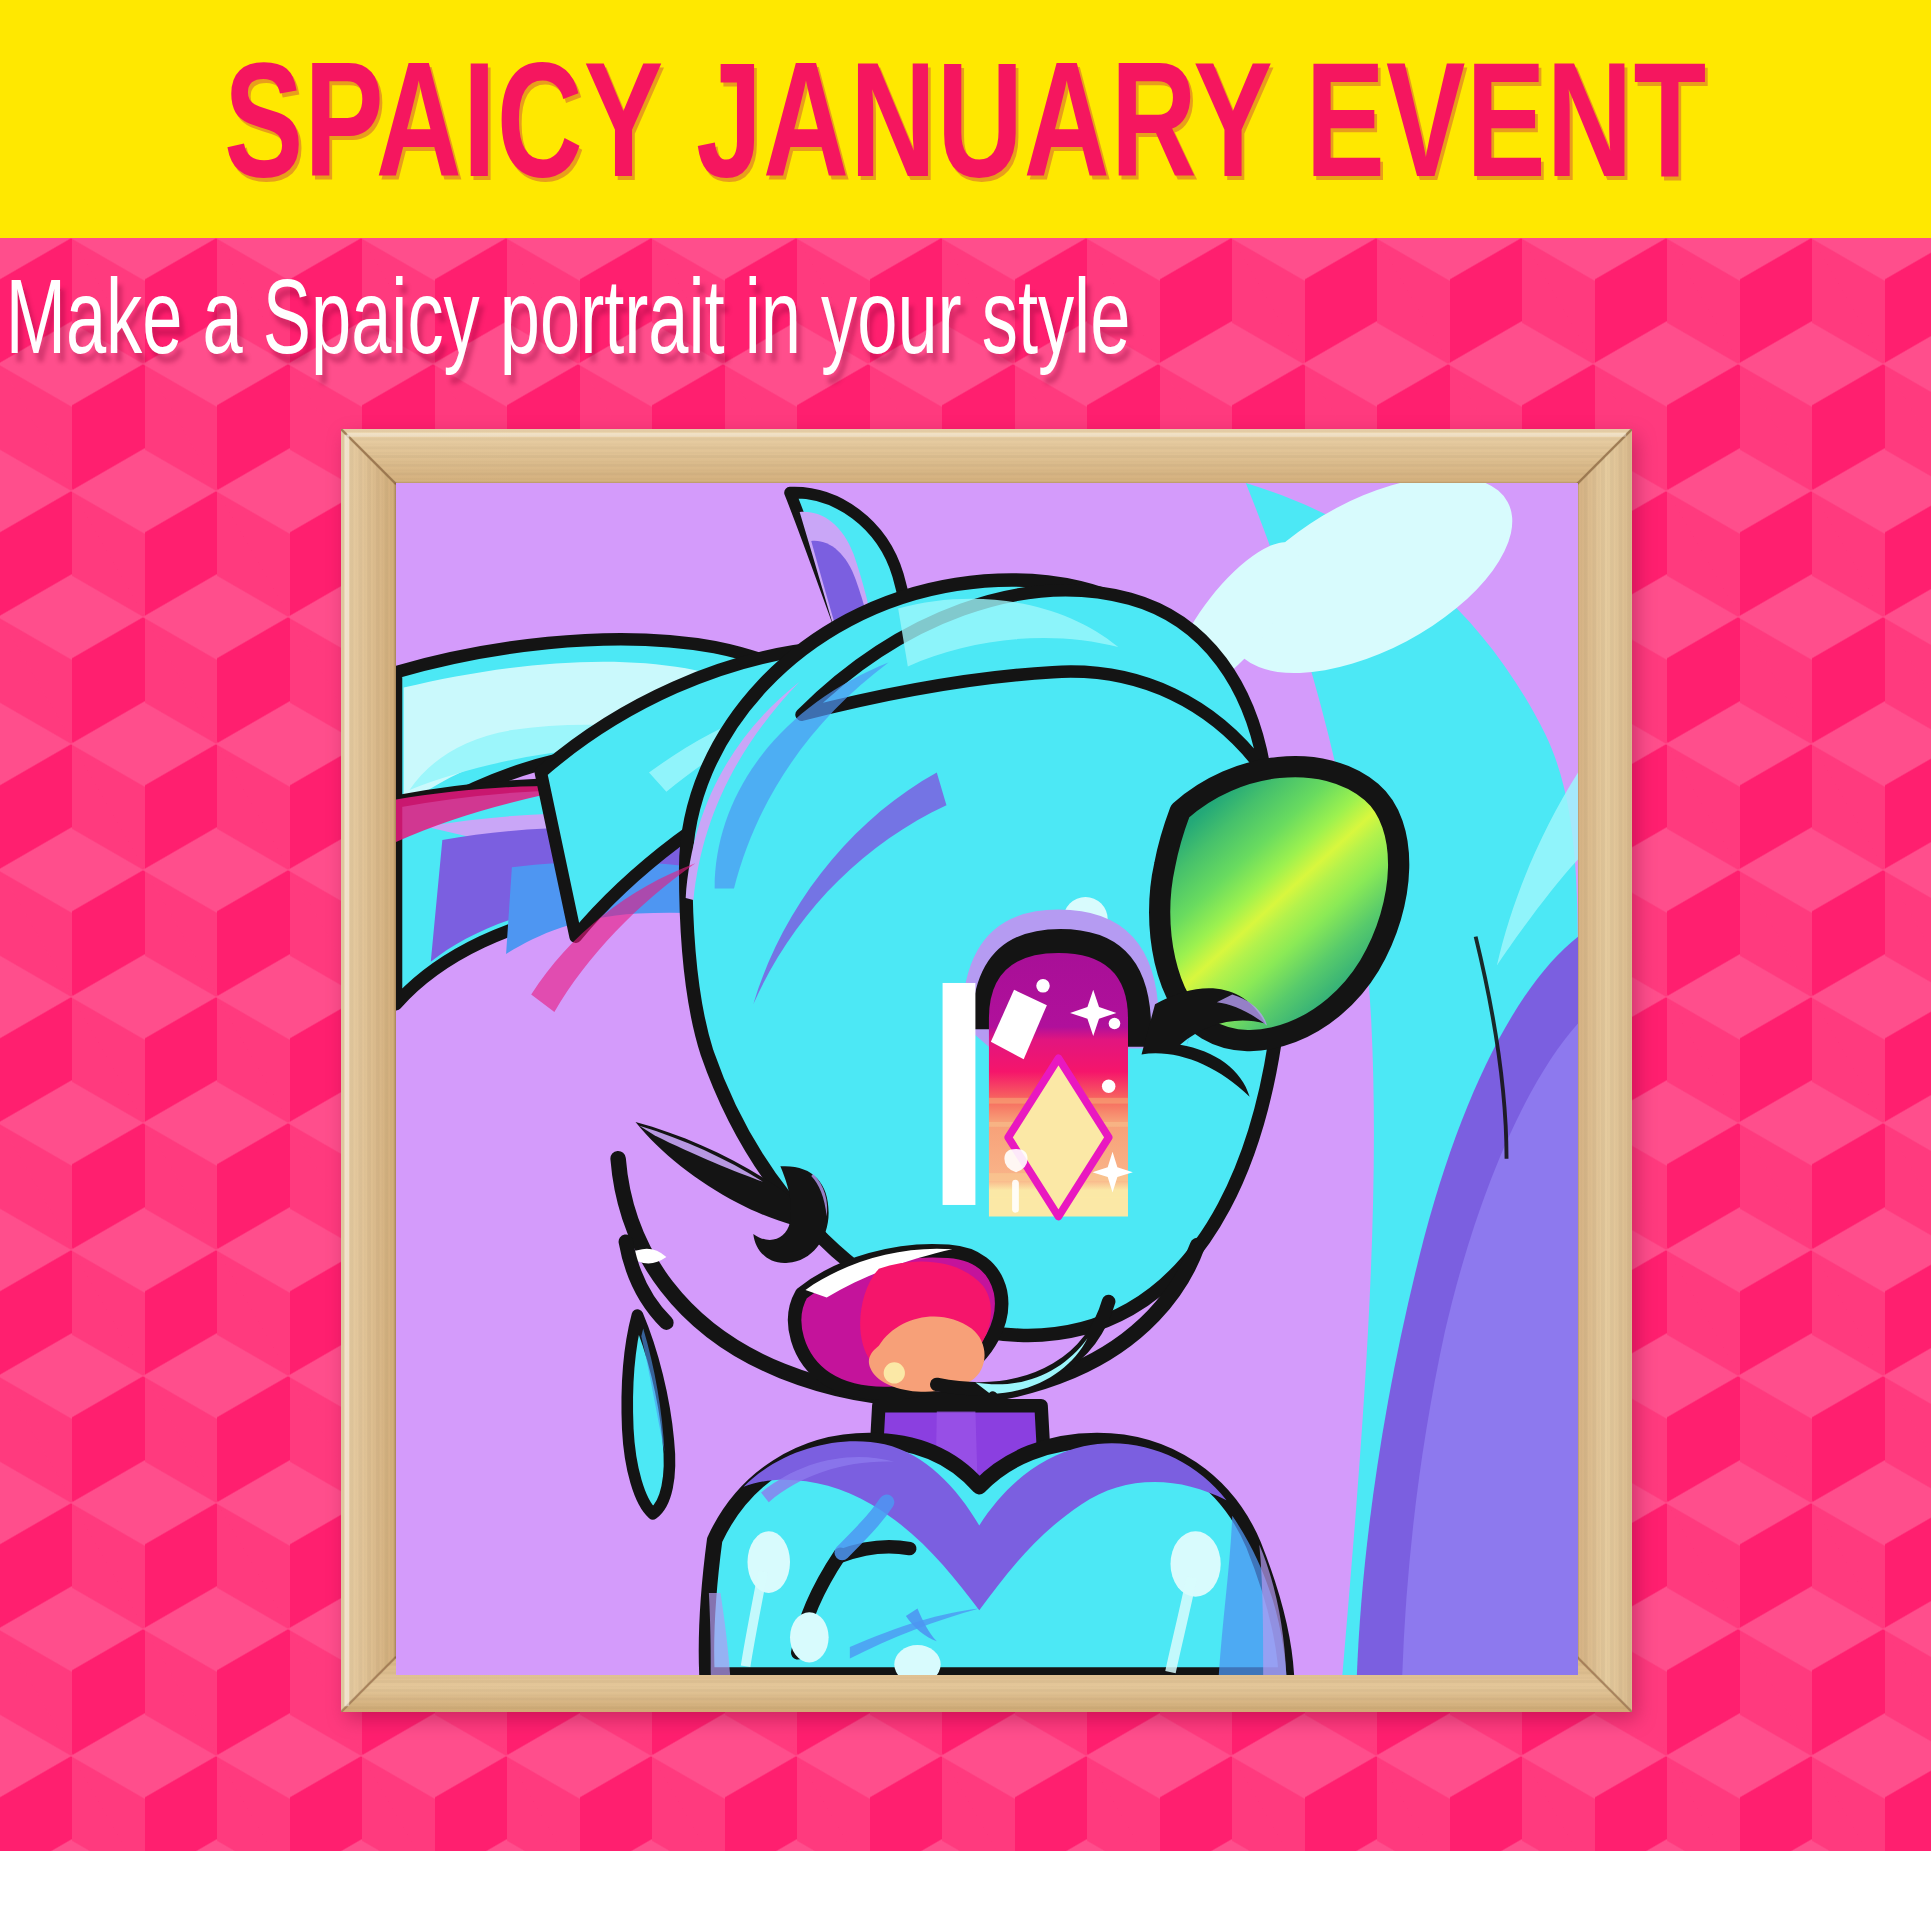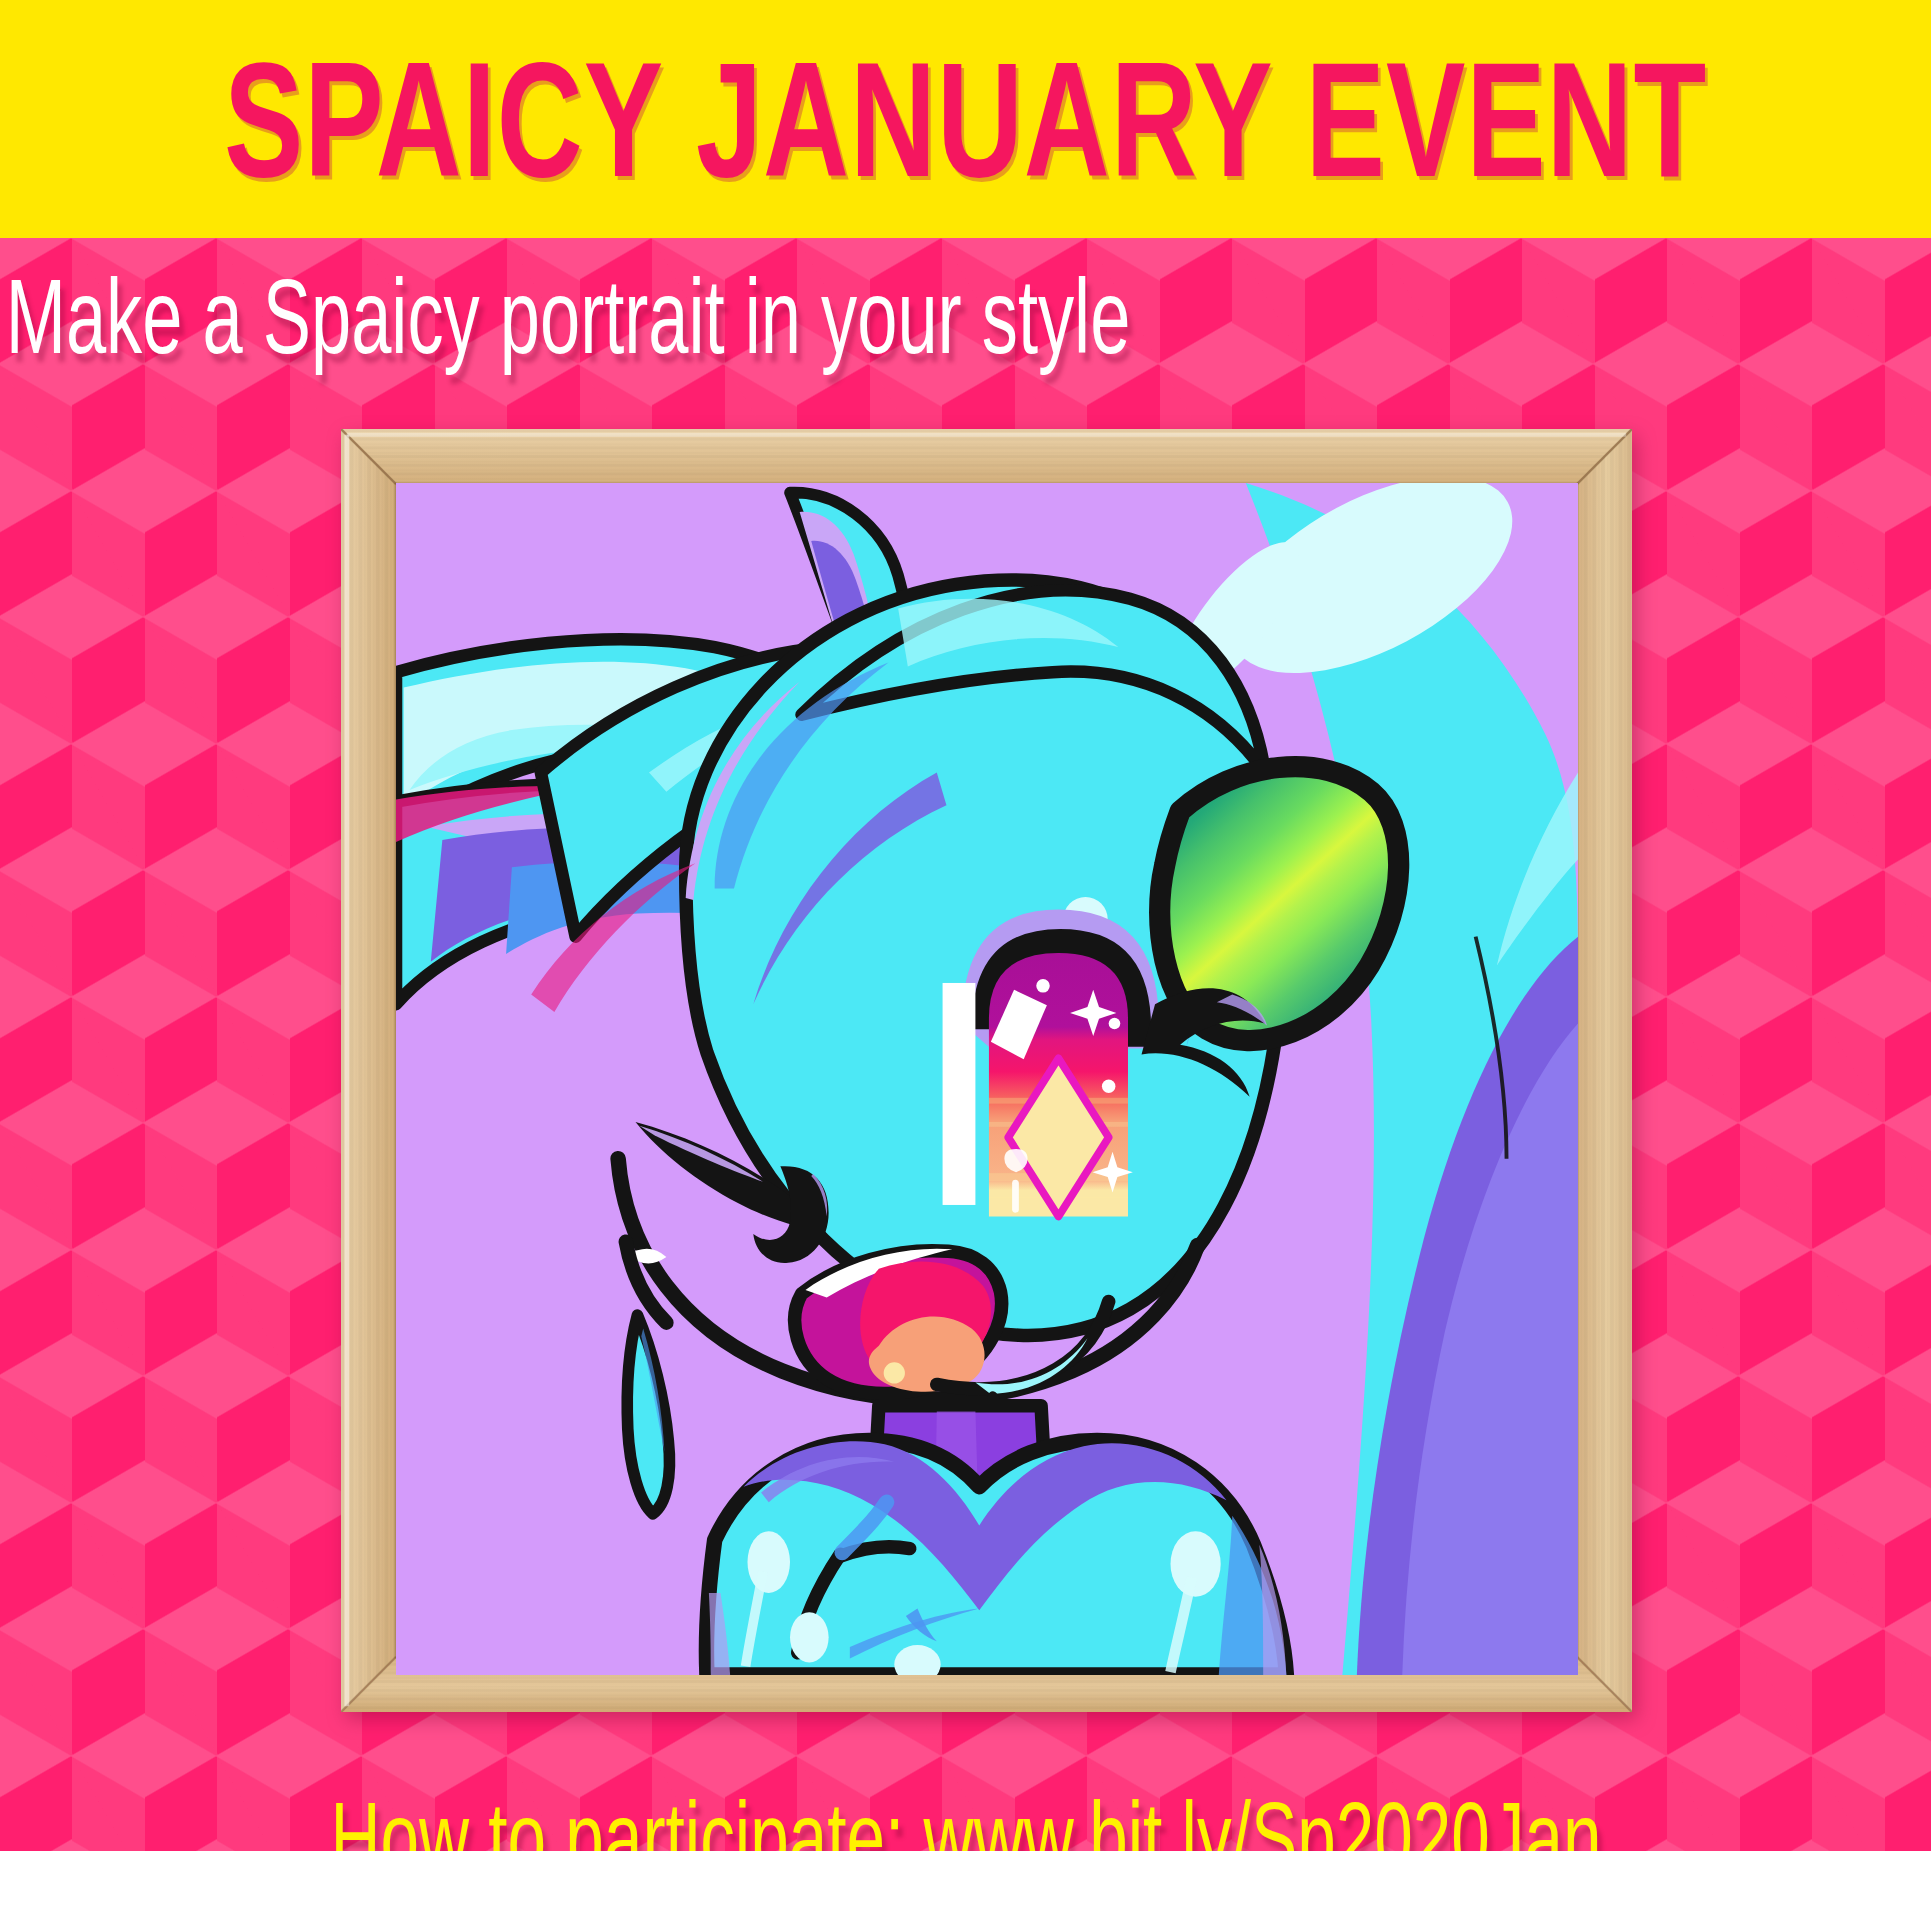--- a/index.html
+++ b/index.html
@@ -394,18 +394,15 @@
 
       <path d="M470,1206 C520,1184 566,1170 604,1166 C560,1178 512,1196 470,1218 Z" fill="#4E96F2" opacity="0.8"></path>
       <path d="M540,1166 C546,1180 552,1192 560,1200 C548,1196 536,1186 528,1174 Z" fill="#4E96F2" opacity="0.9"></path>
       <ellipse cx="428" cy="1196" rx="20" ry="26" fill="#D8FBFD"></ellipse>
       <ellipse cx="540" cy="1224" rx="24" ry="20" fill="#D8FBFD"></ellipse>
 
       <path d="M324,1150 C326,1190 326,1214 326,1235 L346,1235 C344,1206 340,1176 336,1150 Z" fill="#B59BF2" opacity="0.7"></path>
     </svg>
   </div>
 
-  <div id="footer">
-    <span id="footer-text">How to participate: www.bit.ly/Sp2020Jan</span>
-  </div>
 
 </div>
 
 
 </body></html>

